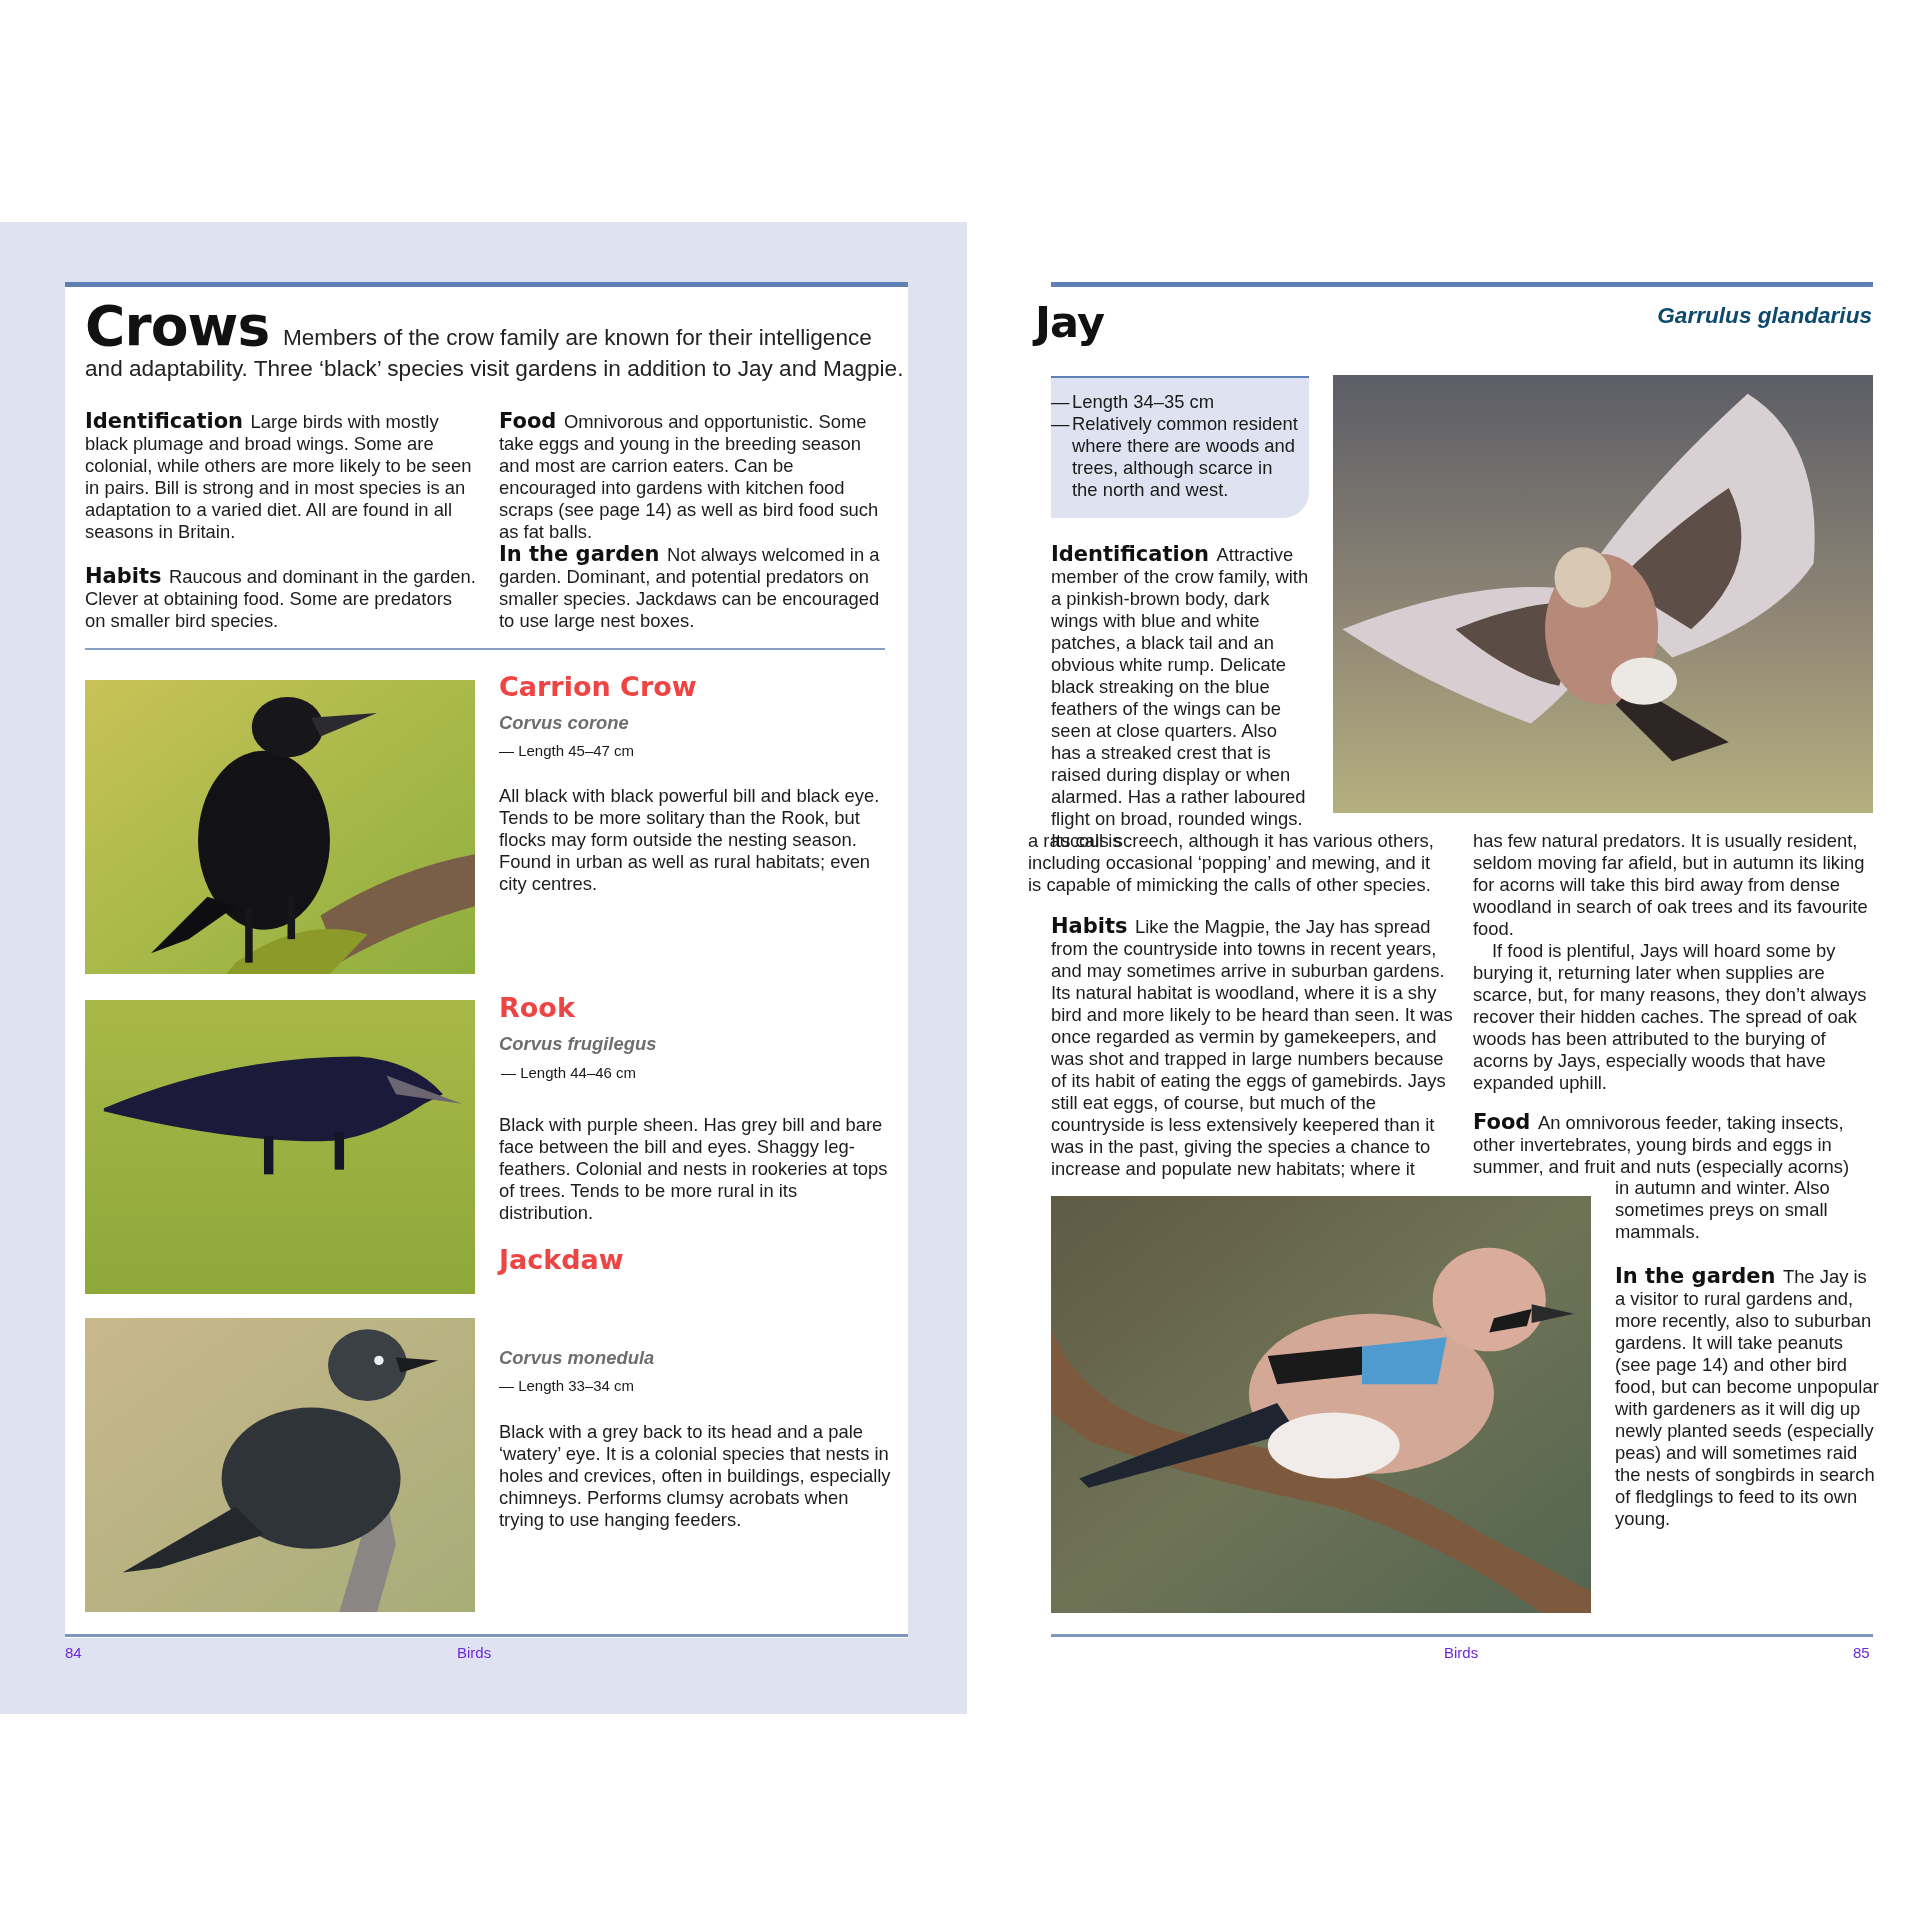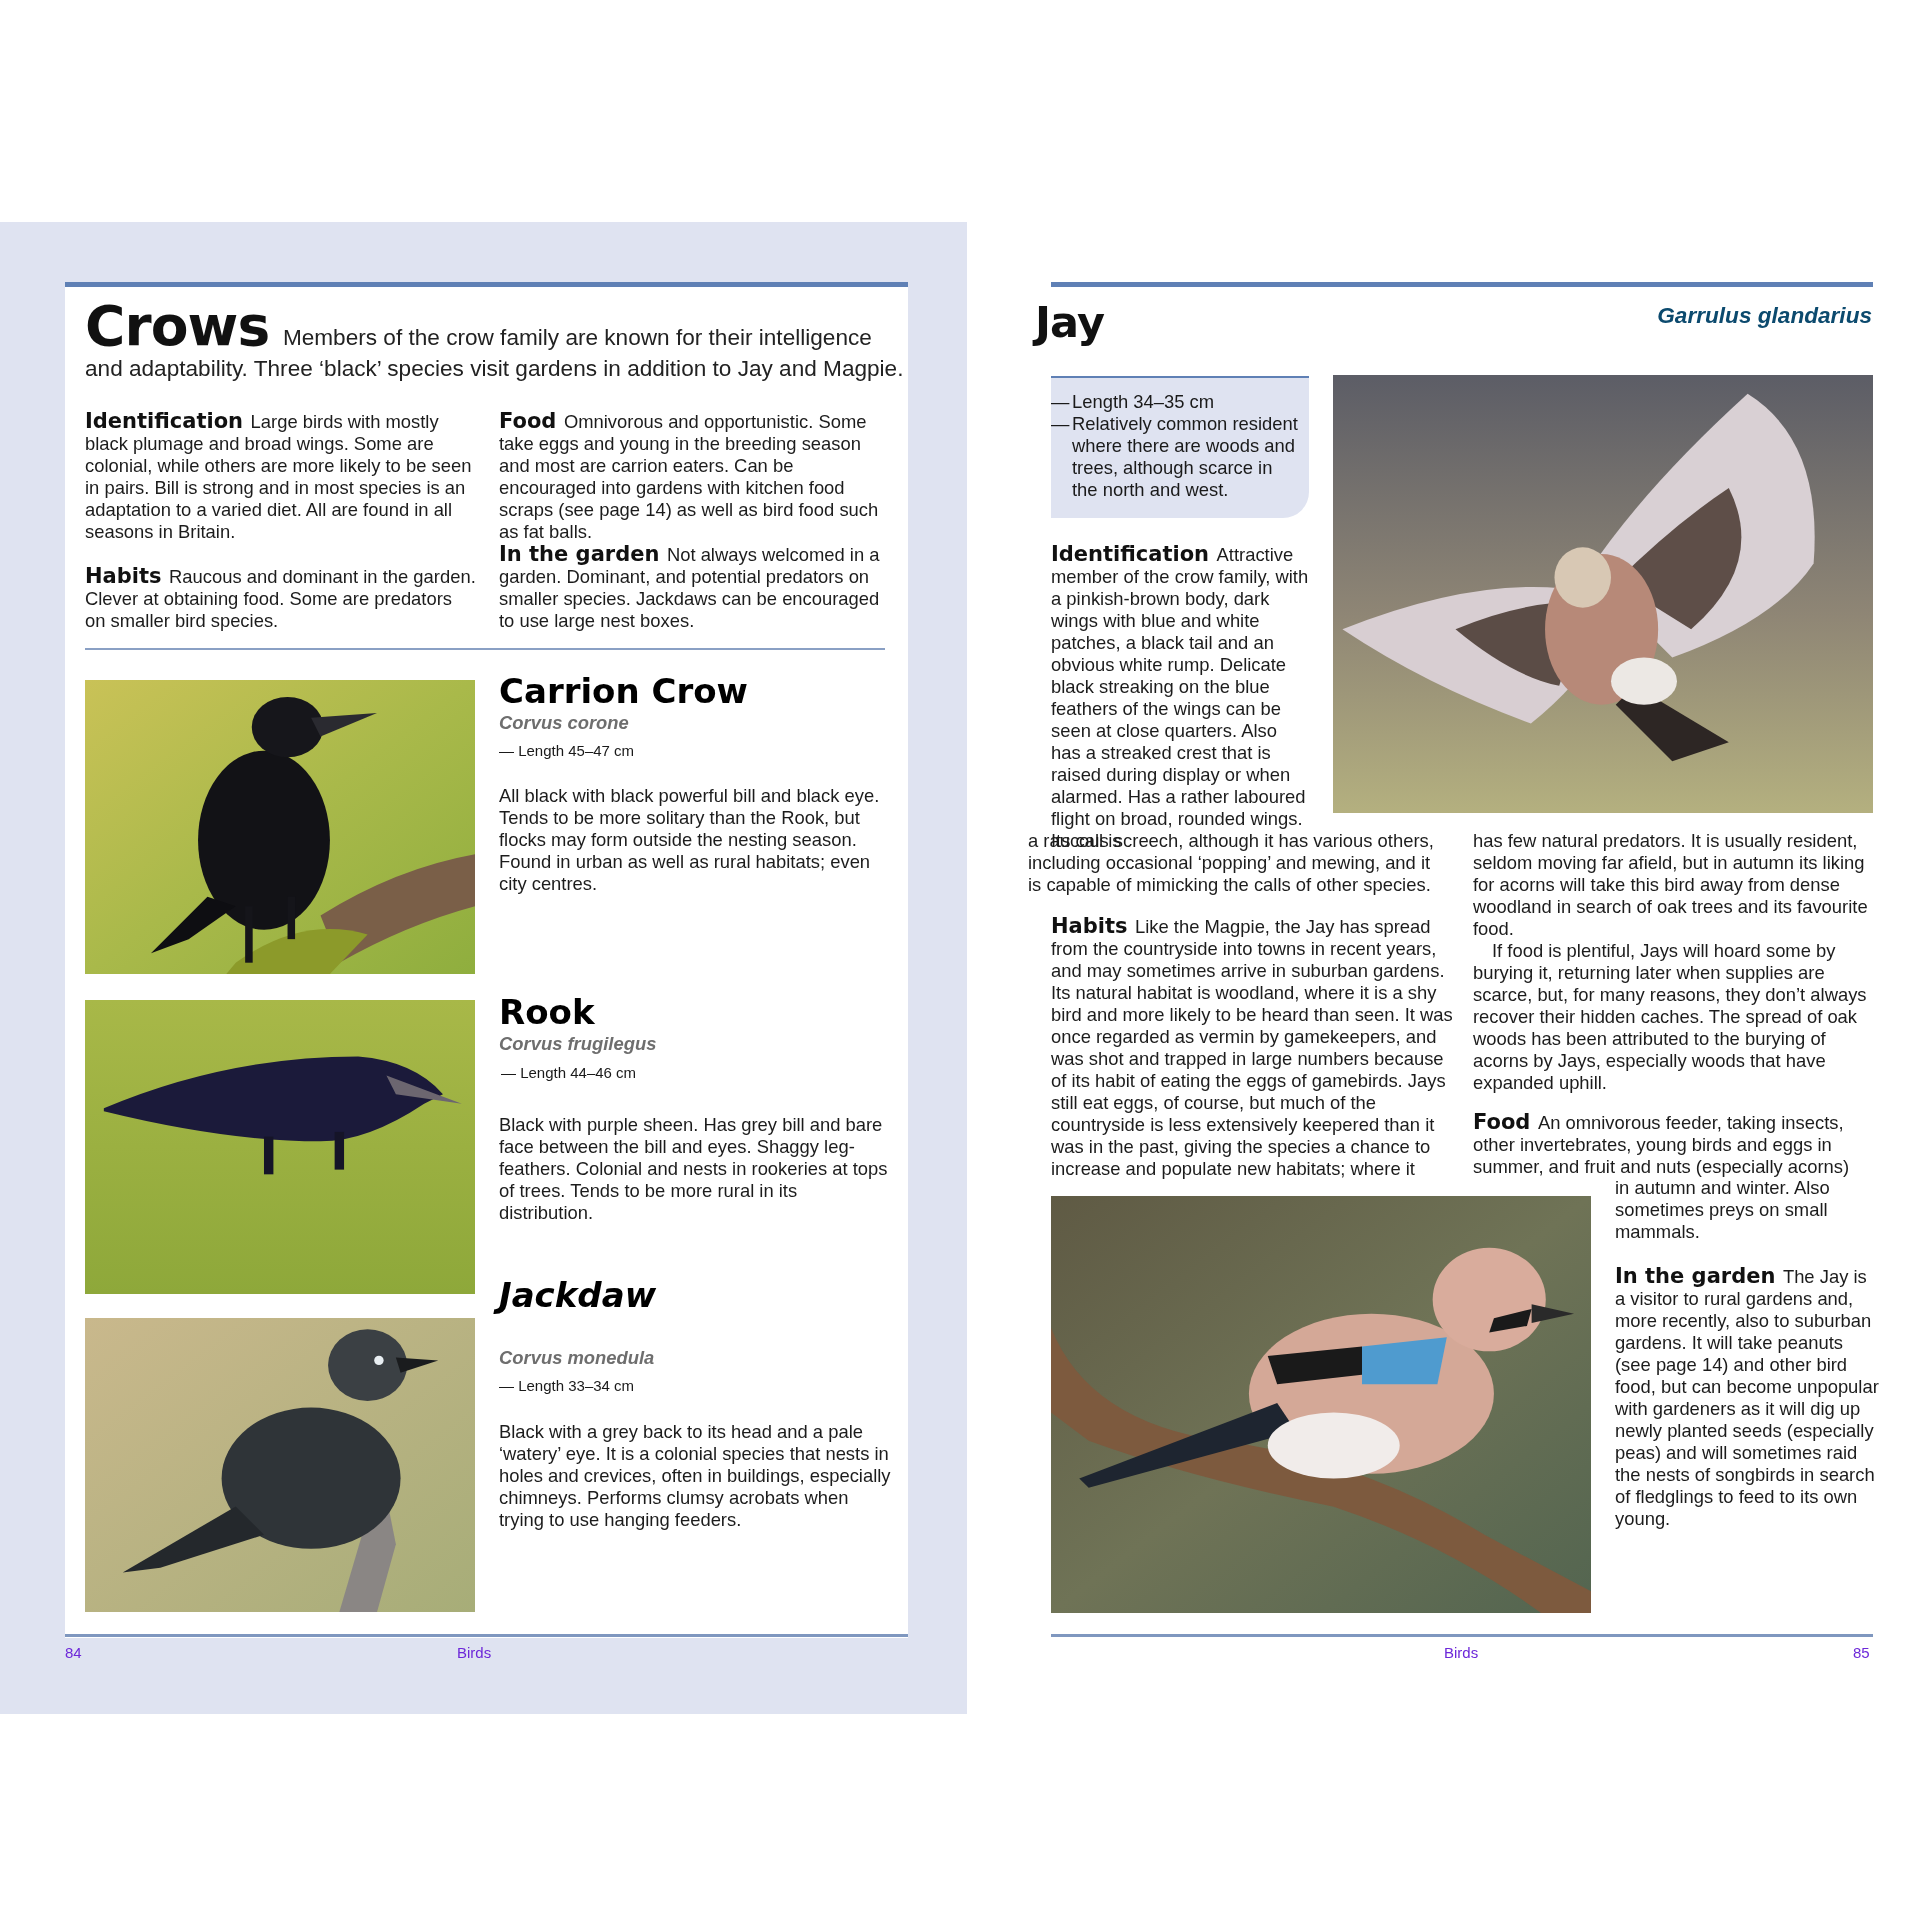--- a/index.html
+++ b/index.html
@@ -9,21 +9,21 @@
   .page-left-bg { position: absolute; left: 0; top: 222px; width: 967px; height: 1492px; background: #dfe3f1; }
   .page-left { position: absolute; left: 65px; top: 282px; width: 843px; height: 1356px; background: #ffffff; }
   .rule-top { position: absolute; height: 4.7px; background: #5f80b5; }
   .rule-bottom { position: absolute; height: 2.8px; background: #7f97bf; }
 
   .abs { position: absolute; }
   .title-big { font-family: "DejaVu Sans", sans-serif; font-weight: bold; color: #111; letter-spacing: -0.9px; }
   .intro { font-size: 22.6px; line-height: 29px; color: #222; }
   .body { font-size: 18.4px; line-height: 22px; color: #1c1c1c; }
   .lead { font-family: "DejaVu Sans", sans-serif; font-weight: bold; font-size: 21px; color: #111; margin-right: 7.5px; }
-  .species-name { font-family: "DejaVu Sans", sans-serif; font-weight: bold; font-size: 34px; color: #000000; }
+  .species-name { font-family: "DejaVu Sans", sans-serif; font-weight: bold; font-size: 27px; color: #ef4444; }
   .latin { font-style: italic; font-weight: bold; font-size: 18.4px; color: #6e6e6e; }
   .length { font-size: 15px; color: #1a1a1a; }
   .divider { position: absolute; height: 1.9px; background: #8aa0c4; }
 
   .photo { position: absolute; overflow: hidden; }
   .photo svg { width: 100%; height: 100%; display: block; }
 
   .factbox { position: absolute; left: 1051px; top: 376px; width: 258px; height: 142px; background: #dfe3f1; border-top: 2.8px solid #5f80b5; border-bottom-right-radius: 26px; padding: 13px 9.4px 0 0; }
   .factbox .fact { font-size: 18.4px; line-height: 22px; display: flex; }
   .factbox .dash { width: 21px; flex: none; }
@@ -114,21 +114,21 @@
       </defs>
     <rect width="414" height="312" fill="url(#g3)"></rect>
     <path d="M300 210 L320 190 L330 240 L310 312 L270 312 Z" fill="#8a8684"></path>
     <ellipse cx="240" cy="170" rx="95" ry="75" fill="#2f3438"></ellipse>
     <ellipse cx="300" cy="50" rx="42" ry="38" fill="#3b4044"></ellipse>
     <circle cx="312" cy="45" r="5" fill="#e8eef2"></circle>
     <path d="M330 42 L375 45 L335 58 Z" fill="#1a1c1e"></path>
     <path d="M160 200 L40 270 L80 265 L190 230 Z" fill="#24282c"></path>
   </svg>
 </div>
-<div class="abs species-name" style="left:499px; top:1275px;font-style:italic;">Jackdaw</div>
+<div class="abs species-name" style="left:499px; top:1244px;">Jackdaw</div>
 <div class="abs latin" style="left:499px; top:1347px;">Corvus monedula</div>
 <div class="abs length" style="left:499px; top:1377px;"><span>— </span><span>Length 33–34 cm</span></div>
 <div class="abs body" style="left:499px; top:1421px; width:395px;">Black with a grey back to its head and a pale ‘watery’ eye. It is a colonial species that nests in holes and crevices, often in buildings, especially chimneys. Performs clumsy acrobats when trying to use hanging feeders.</div>
 
 <div class="rule-bottom" style="left:65px; top:1634px; width:843px;"></div>
 <div class="abs footer" style="left:65px; top:1644px;">84</div>
 <div class="abs footer" style="left:457px; top:1644px;">Birds</div>
 
 <div class="rule-top" style="left:1051px; top:282px; width:822px;"></div>
 <div class="abs title-big" style="left:1035px; top:297px; font-size:43px;">Jay</div>

